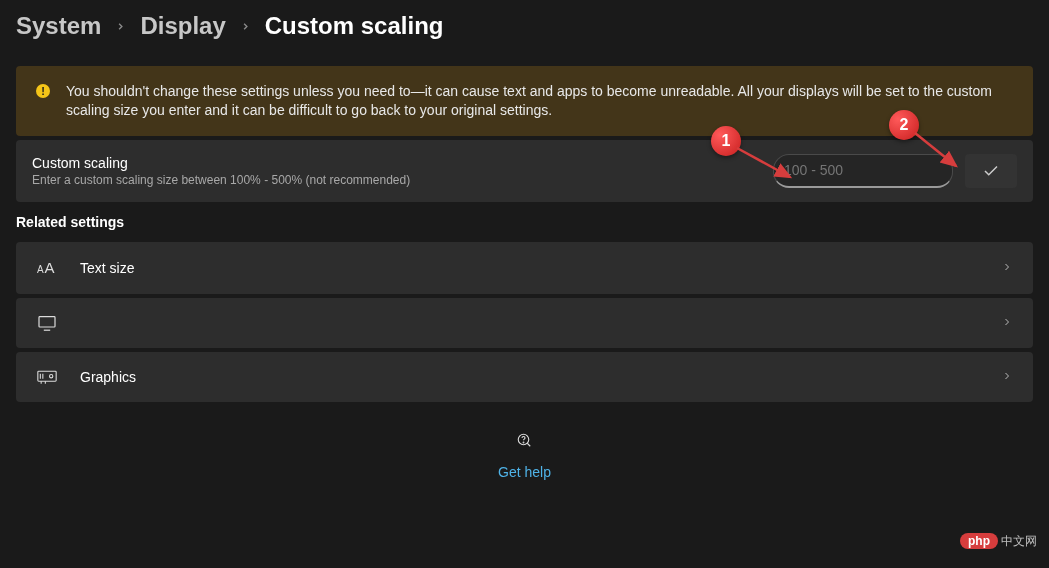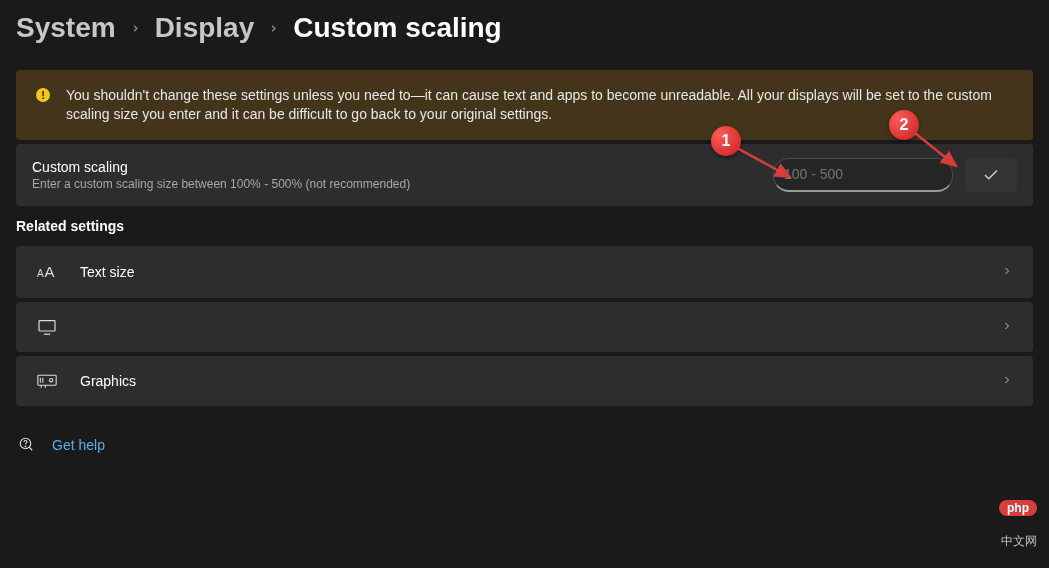--- a/index.html
+++ b/index.html
@@ -9,21 +9,21 @@
       font-family: "Segoe UI", -apple-system, sans-serif;
       width: 1049px;
       height: 568px;
       padding: 12px 16px;
       position: relative;
     }
     .breadcrumb {
       display: flex;
       align-items: center;
       gap: 14px;
-      font-size: 28px;
+      font-size: 24px;
       margin-bottom: 26px;
     }
     .breadcrumb .link { color: #c7c7c7; cursor: pointer; font-weight: 600; }
     .breadcrumb .chev { color: #8a8a8a; font-size: 18px; }
     .breadcrumb .current { color: #ffffff; font-weight: 600; }
     .warning-banner {
       background: #433519;
       border-radius: 4px;
       padding: 16px 20px;
       display: flex;
@@ -65,34 +65,34 @@
       display: flex; align-items: center; gap: 22px;
       margin-bottom: 4px; cursor: pointer;
     }
     .setting-icon { width: 22px; display: flex; justify-content: center; color: #dcdcdc; }
     .setting-text { flex: 1; }
     .setting-title { font-size: 14px; }
     .setting-sub { font-size: 12px; color: #a8a8a8; margin-top: 1px; }
     .chevron-right { color: #bbbbbb; }
     .help-row {
       display: flex; align-items: center; gap: 14px;
-      margin-top: 30px; font-size: 14px; cursor: pointer;
+      margin-top: 30px; font-size: 14px; cursor: pointer; flex-direction: column;
     }
     .help-link { color: #4fb3e8; }
     .callout {
       position: absolute; width: 30px; height: 30px; border-radius: 50%;
       background: radial-gradient(circle at 30% 30%, #ff5a5a, #c81e1e);
       color: #fff; font-weight: bold; font-size: 16px;
       display: flex; align-items: center; justify-content: center;
       box-shadow: 0 2px 4px rgba(0,0,0,0.4);
     }
     .arrow { position: absolute; }
     .watermark {
       position: absolute; right: 12px; bottom: 18px;
-      font-size: 12px; color: #c0c0c0; display: flex; align-items: flex-end; gap: 17px; flex-direction: column;
+      font-size: 12px; color: #c0c0c0; display: flex; align-items: flex-start; gap: 3px;
     }
     .php-badge {
       background: #d63d3d; color: #fff; font-weight: bold;
       border-radius: 10px; padding: 1px 8px; font-size: 12px;
     }
   </style>
 </head>
 <body>
 
 <div class="breadcrumb">

